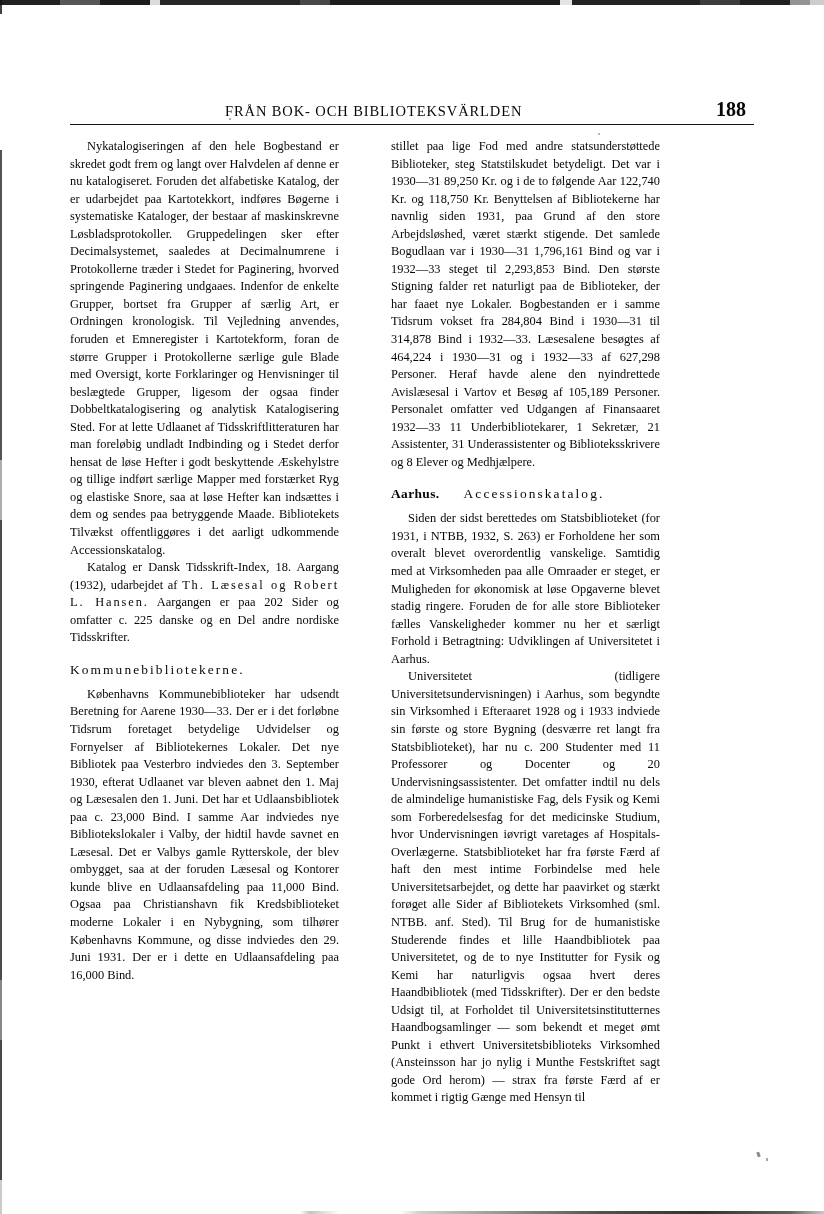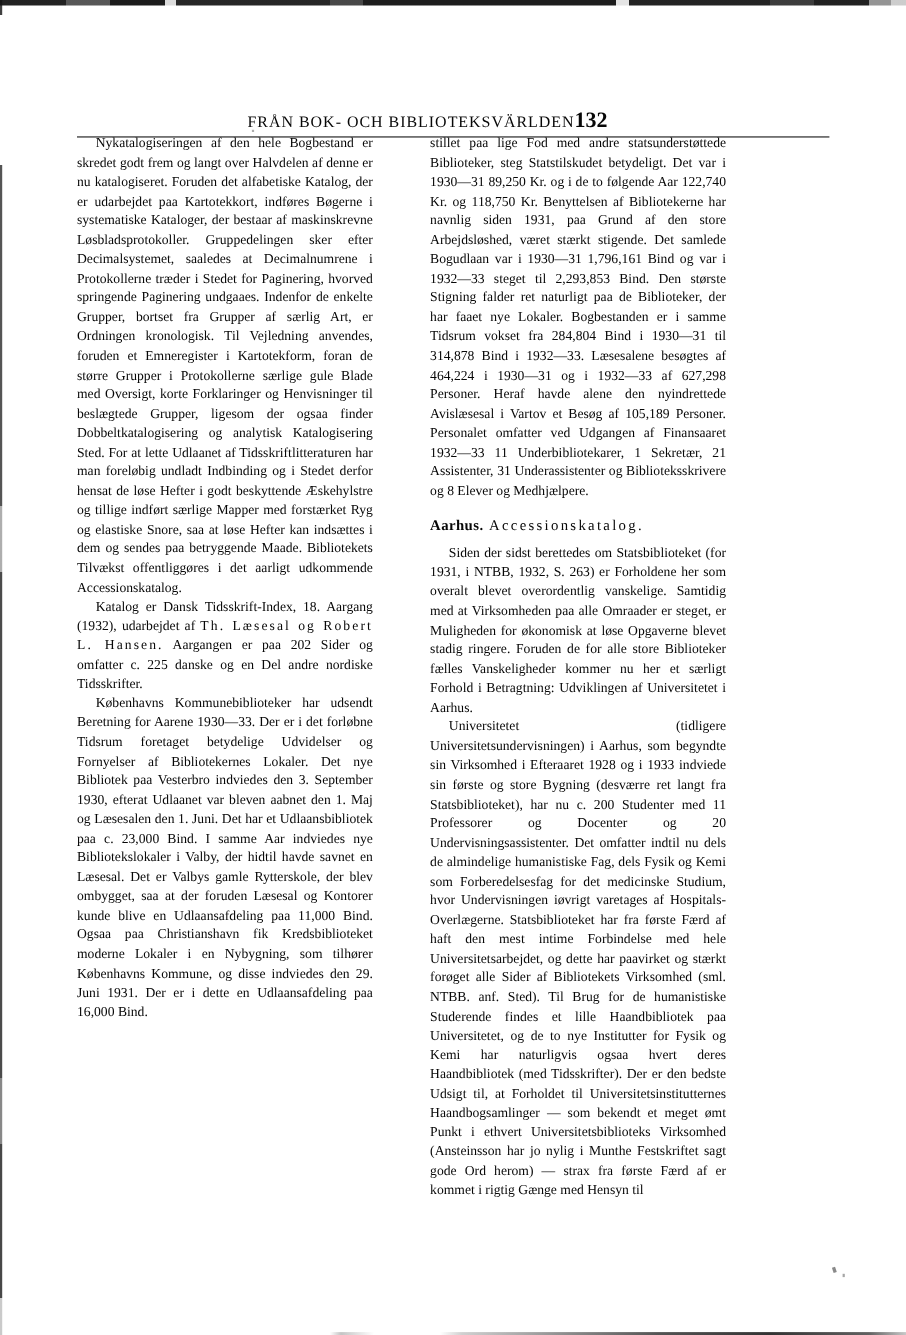--- a/index.html
+++ b/index.html
@@ -100,20 +100,21 @@
   
   #running-head {
     position: absolute;
     left: 70px;
     top: 98px;
     width: 684px;
   }
   .rh-row {
     display: flex;
     align-items: baseline;
+    justify-content: space-between;
   }
   .rh-title {
     font-size: 14.5px;
     letter-spacing: 0.9px;
     white-space: nowrap;
     margin-left: 155px;
   }
   .rh-page {
     font-size: 20px;
     font-weight: bold;
@@ -123,21 +124,21 @@
     margin-top: 3px;
     height: 1px;
     background: #1a1a1a;
     width: 684px;
   }
 
   
   #page-body {
     position: absolute;
     left: 0;
-    top: 122px;
+    top: 138px;
     width: 660px;
     display: flex;
   }
   .column {
     width: 316px;
     font-size: 12.4px;
     line-height: 17.55px;
     text-align: justify;
     text-justify: inter-word;
     -webkit-hyphens: none;
@@ -156,21 +157,21 @@
     margin: 14px 0 8px 0;
     font-size: 13.4px;
     font-weight: normal;
     letter-spacing: 2.1px;
     line-height: 17px;
     text-align: left;
   }
   h2.section-heading .lead-word {
     letter-spacing: 0.4px;
     font-weight: bold;
-    margin-right: 5px;
+    margin-right: 24px;
   }
   .italic { }
   .spaced { letter-spacing: 1.9px; }
 
   
   #page-body, #running-head { filter: contrast(1.05); }
 </style>
 </head>
 <body>
 
@@ -178,34 +179,37 @@
 <div id="scan-left-edge"></div>
 <div id="scan-bottom-band"></div>
 <div id="scan-speck-a"></div>
 <div id="scan-speck-b"></div>
 <div id="scan-speck-c"></div>
 <div id="scan-speck-d"></div>
 
 <header id="running-head">
   <div class="rh-row">
     <span class="rh-title">FRÅN BOK- OCH BIBLIOTEKSVÄRLDEN</span>
-    <span class="rh-page">132</span>
+    <span class="rh-page">188</span>
   </div>
   <div class="rh-rule"></div>
 </header>
 
 <div id="page-body">
 
   <div class="column" id="column-left">
 
     <p class="para">Nykatalogiseringen af den hele Bogbestand er skredet godt frem og langt over Halvdelen af denne er nu katalogiseret. Foruden det alfabetiske Katalog, der er udarbejdet paa Kartotekkort, indføres Bøgerne i systematiske Kataloger, der bestaar af maskinskrevne Løsbladsprotokoller. Gruppedelingen sker efter Decimalsystemet, saaledes at Decimalnumrene i Protokollerne træder i Stedet for Paginering, hvorved springende Paginering undgaaes. Indenfor de enkelte Grupper, bortset fra Grupper af særlig Art, er Ordningen kronologisk. Til Vejledning anvendes, foruden et Emneregister i Kartotekform, foran de større Grupper i Protokollerne særlige gule Blade med Oversigt, korte Forklaringer og Henvisninger til beslægtede Grupper, ligesom der ogsaa finder Dobbeltkatalogisering og analytisk Katalogisering Sted. For at lette Udlaanet af Tidsskriftlitteraturen har man foreløbig undladt Indbinding og i Stedet derfor hensat de løse Hefter i godt beskyttende Æskehylstre og tillige indført særlige Mapper med forstærket Ryg og elastiske Snore, saa at løse Hefter kan indsættes i dem og sendes paa betryggende Maade. Bibliotekets Tilvækst offentliggøres i det aarligt udkommende Accessionskatalog.</p>
 
 
     <p class="para"><span>Katalog er </span><span class="italic">Dansk Tidsskrift-Index</span><span>, 18. Aargang (1932), udarbejdet af </span><span class="spaced">Th. Læsesal og Robert L. Hansen.</span><span> Aargangen er paa 202 Sider og omfatter c. 225 danske og en Del andre nordiske Tidsskrifter.</span></p>
 
+    <h2 class="section-heading">
+      <span>Kommunebibliotekerne.</span>
+    </h2>
 
     <p class="para">Københavns Kommunebiblioteker har udsendt Beretning for Aarene 1930—33. Der er i det forløbne Tidsrum foretaget betydelige Udvidelser og Fornyelser af Bibliotekernes Lokaler. Det nye Bibliotek paa Vesterbro indviedes den 3. September 1930, efterat Udlaanet var bleven aabnet den 1. Maj og Læsesalen den 1. Juni. Det har et Udlaansbibliotek paa c. 23,000 Bind. I samme Aar indviedes nye Bibliotekslokaler i Valby, der hidtil havde savnet en Læsesal. Det er Valbys gamle Rytterskole, der blev ombygget, saa at der foruden Læsesal og Kontorer kunde blive en Udlaansafdeling paa 11,000 Bind. Ogsaa paa Christianshavn fik Kredsbiblioteket moderne Lokaler i en Nybygning, som tilhører Københavns Kommune, og disse indviedes den 29. Juni 1931. Der er i dette en Udlaansafdeling paa 16,000 Bind.</p>
 
   </div>
 
   <div class="column" id="column-right">
 
     <p class="para no-indent">stillet paa lige Fod med andre statsunderstøttede Biblioteker, steg Statstilskudet betydeligt. Det var i 1930—31 89,250 Kr. og i de to følgende Aar 122,740 Kr. og 118,750 Kr. Benyttelsen af Bibliotekerne har navnlig siden 1931, paa Grund af den store Arbejdsløshed, været stærkt stigende. Det samlede Bogudlaan var i 1930—31 1,796,161 Bind og var i 1932—33 steget til 2,293,853 Bind. Den største Stigning falder ret naturligt paa de Biblioteker, der har faaet nye Lokaler. Bogbestanden er i samme Tidsrum vokset fra 284,804 Bind i 1930—31 til 314,878 Bind i 1932—33. Læsesalene besøgtes af 464,224 i 1930—31 og i 1932—33 af 627,298 Personer. Heraf havde alene den nyindrettede Avislæsesal i Vartov et Besøg af 105,189 Personer. Personalet omfatter ved Udgangen af Finansaaret 1932—33 11 Underbibliotekarer, 1 Sekretær, 21 Assistenter, 31 Underassistenter og Biblioteksskrivere og 8 Elever og Medhjælpere.</p>
 
     <h2 class="section-heading">

